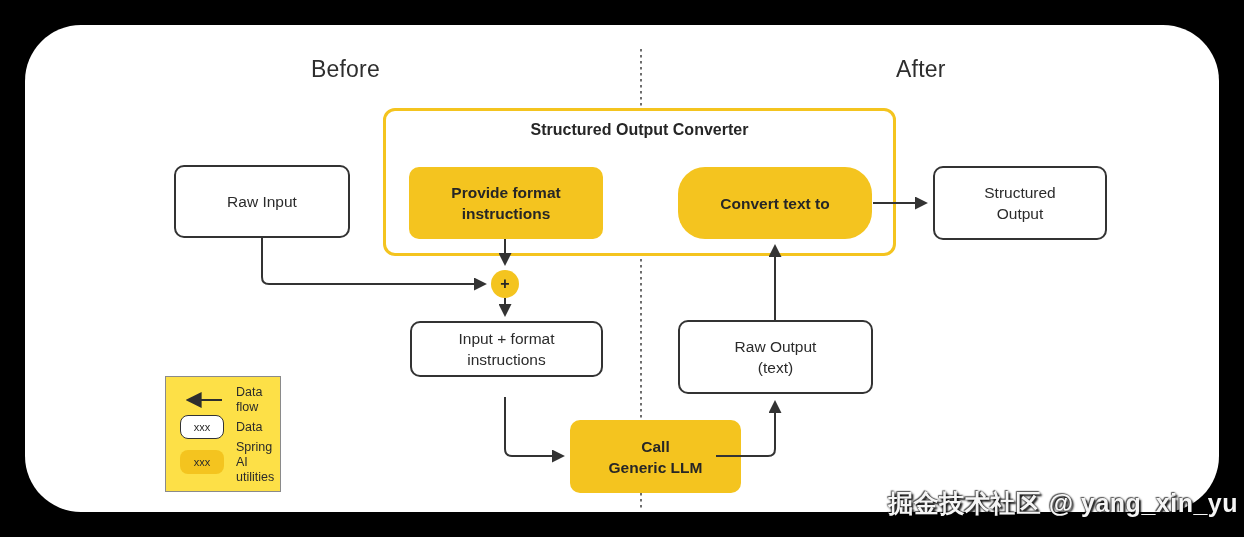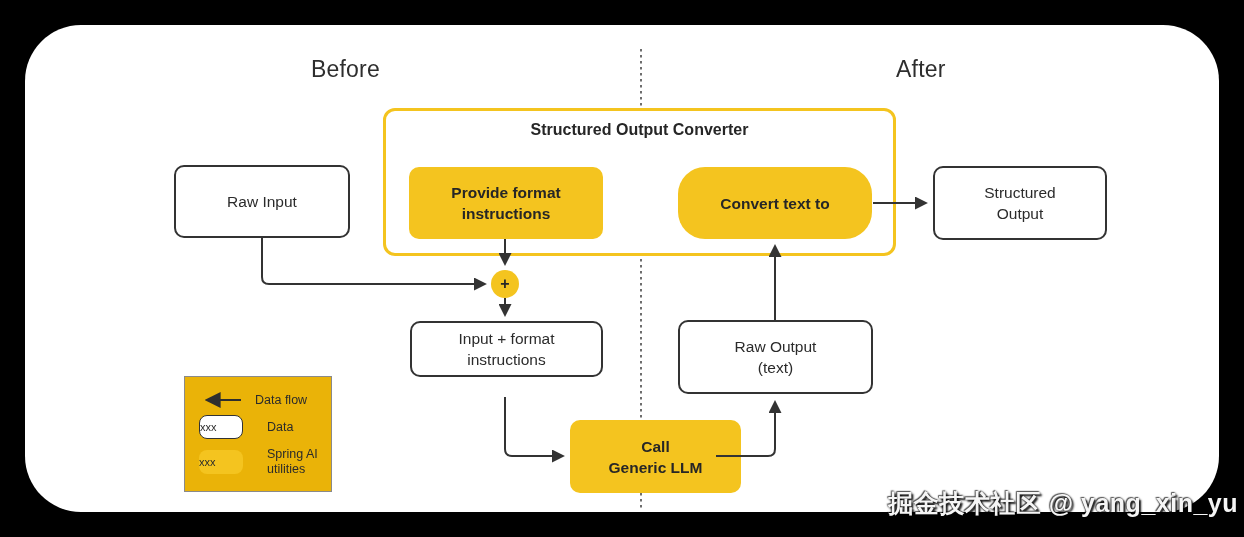--- a/index.html
+++ b/index.html
@@ -44,29 +44,29 @@
     position:absolute;left:383px;top:121px;width:513px;
     text-align:center;font-weight:700;font-size:16px;color:#262626;
   }
   .plus-circle{
     position:absolute;left:491px;top:270px;width:28px;height:28px;
     background:#F4C41F;border-radius:50%;
     display:flex;align-items:center;justify-content:center;
     font-weight:700;font-size:16px;color:#262626;
   }
   .legend{
-    position:absolute;left:184px;top:376px;width:148px;height:116px;
-    background:#eab308;border:1.5px solid #8a8a8a;box-sizing:border-box;
+    position:absolute;left:165px;top:376px;width:116px;height:116px;
+    background:#fde047;border:1.5px solid #8a8a8a;box-sizing:border-box;
     font-size:12.5px;color:#2b2b2b;
   }
   .legend-row{position:absolute;left:14px;display:flex;align-items:center;}
   .legend-swatch{
     width:44px;height:24px;border-radius:8px;box-sizing:border-box;
-    display:flex;align-items:center;justify-content:flex-start;
-    font-size:11px;margin-right:24px;flex:0 0 44px;
+    display:flex;align-items:center;justify-content:center;
+    font-size:11px;margin-right:12px;flex:0 0 44px;
   }
   .legend-swatch.white{background:#fff;border:1.5px solid #333;}
   .legend-swatch.yellow{background:#F4C41F;border:none;}
   .legend-label{line-height:15px;}
   .watermark{
     position:absolute;right:6px;top:487px;
     font-size:25px;font-weight:700;color:rgba(255,255,255,0.96);
     text-shadow:0 0 2px #000,2px 2px 2px rgba(0,0,0,0.9),-1px -1px 1px rgba(0,0,0,0.55);
     letter-spacing:0.5px;white-space:nowrap;
   }

